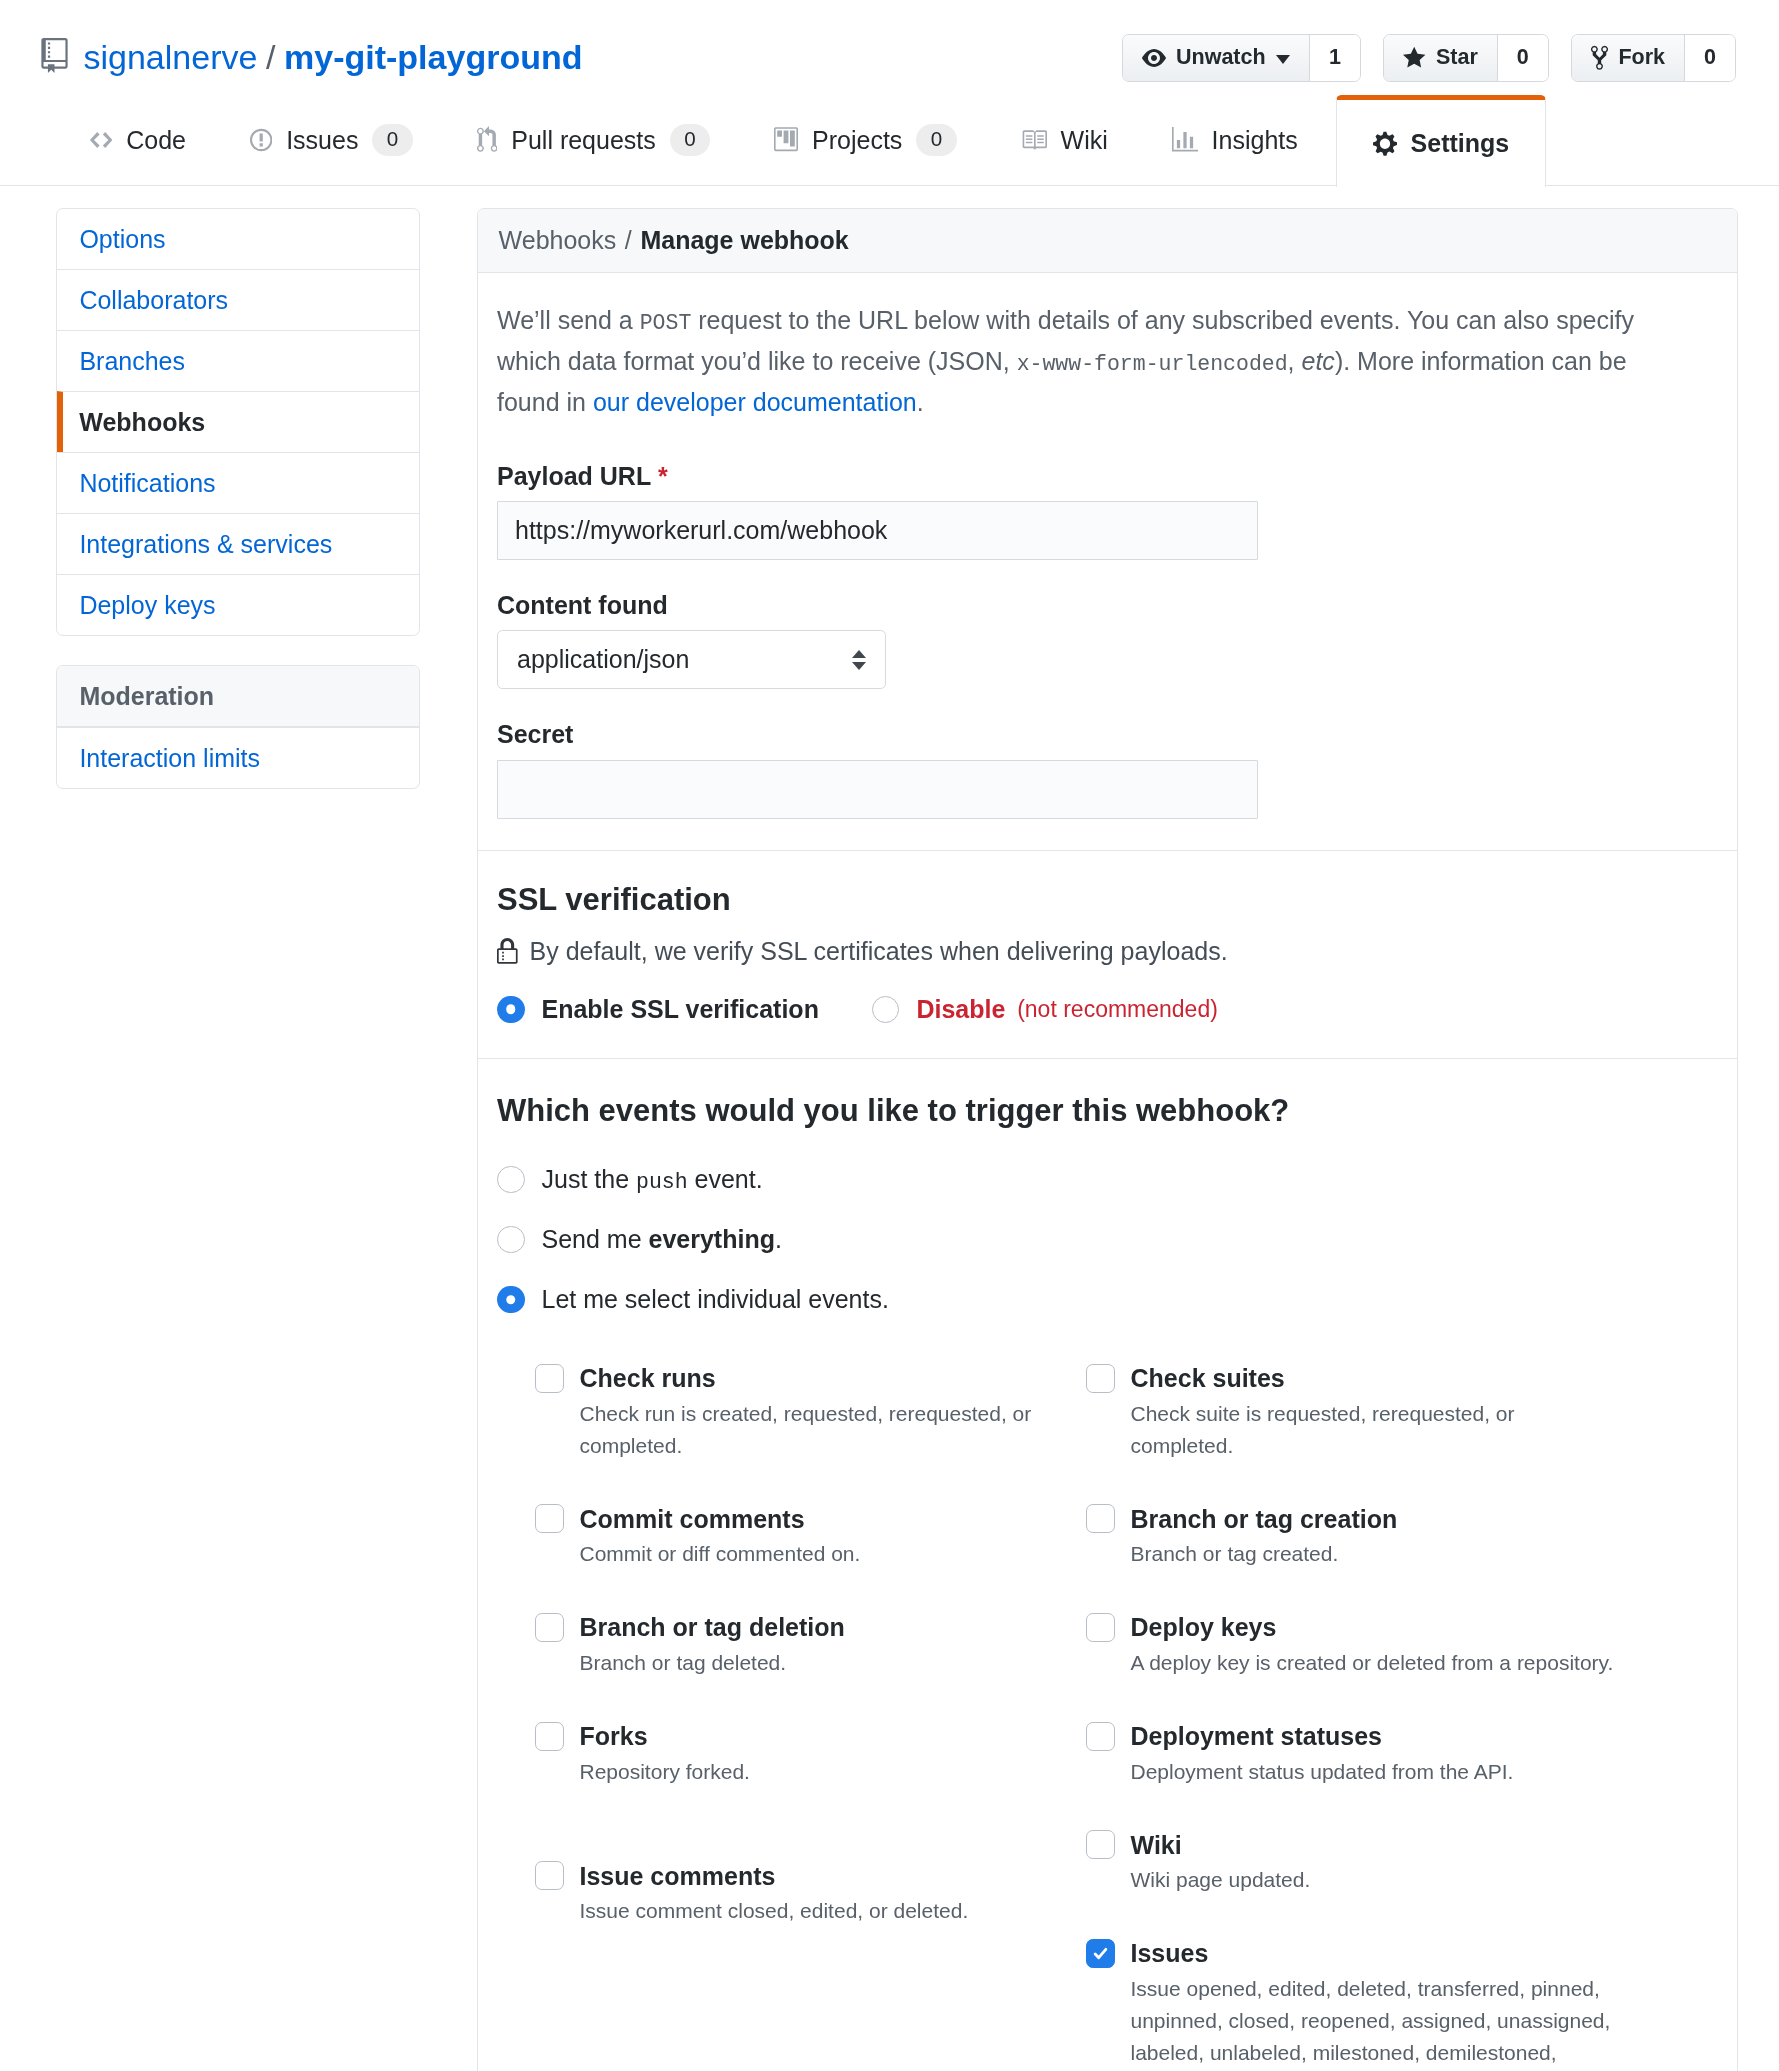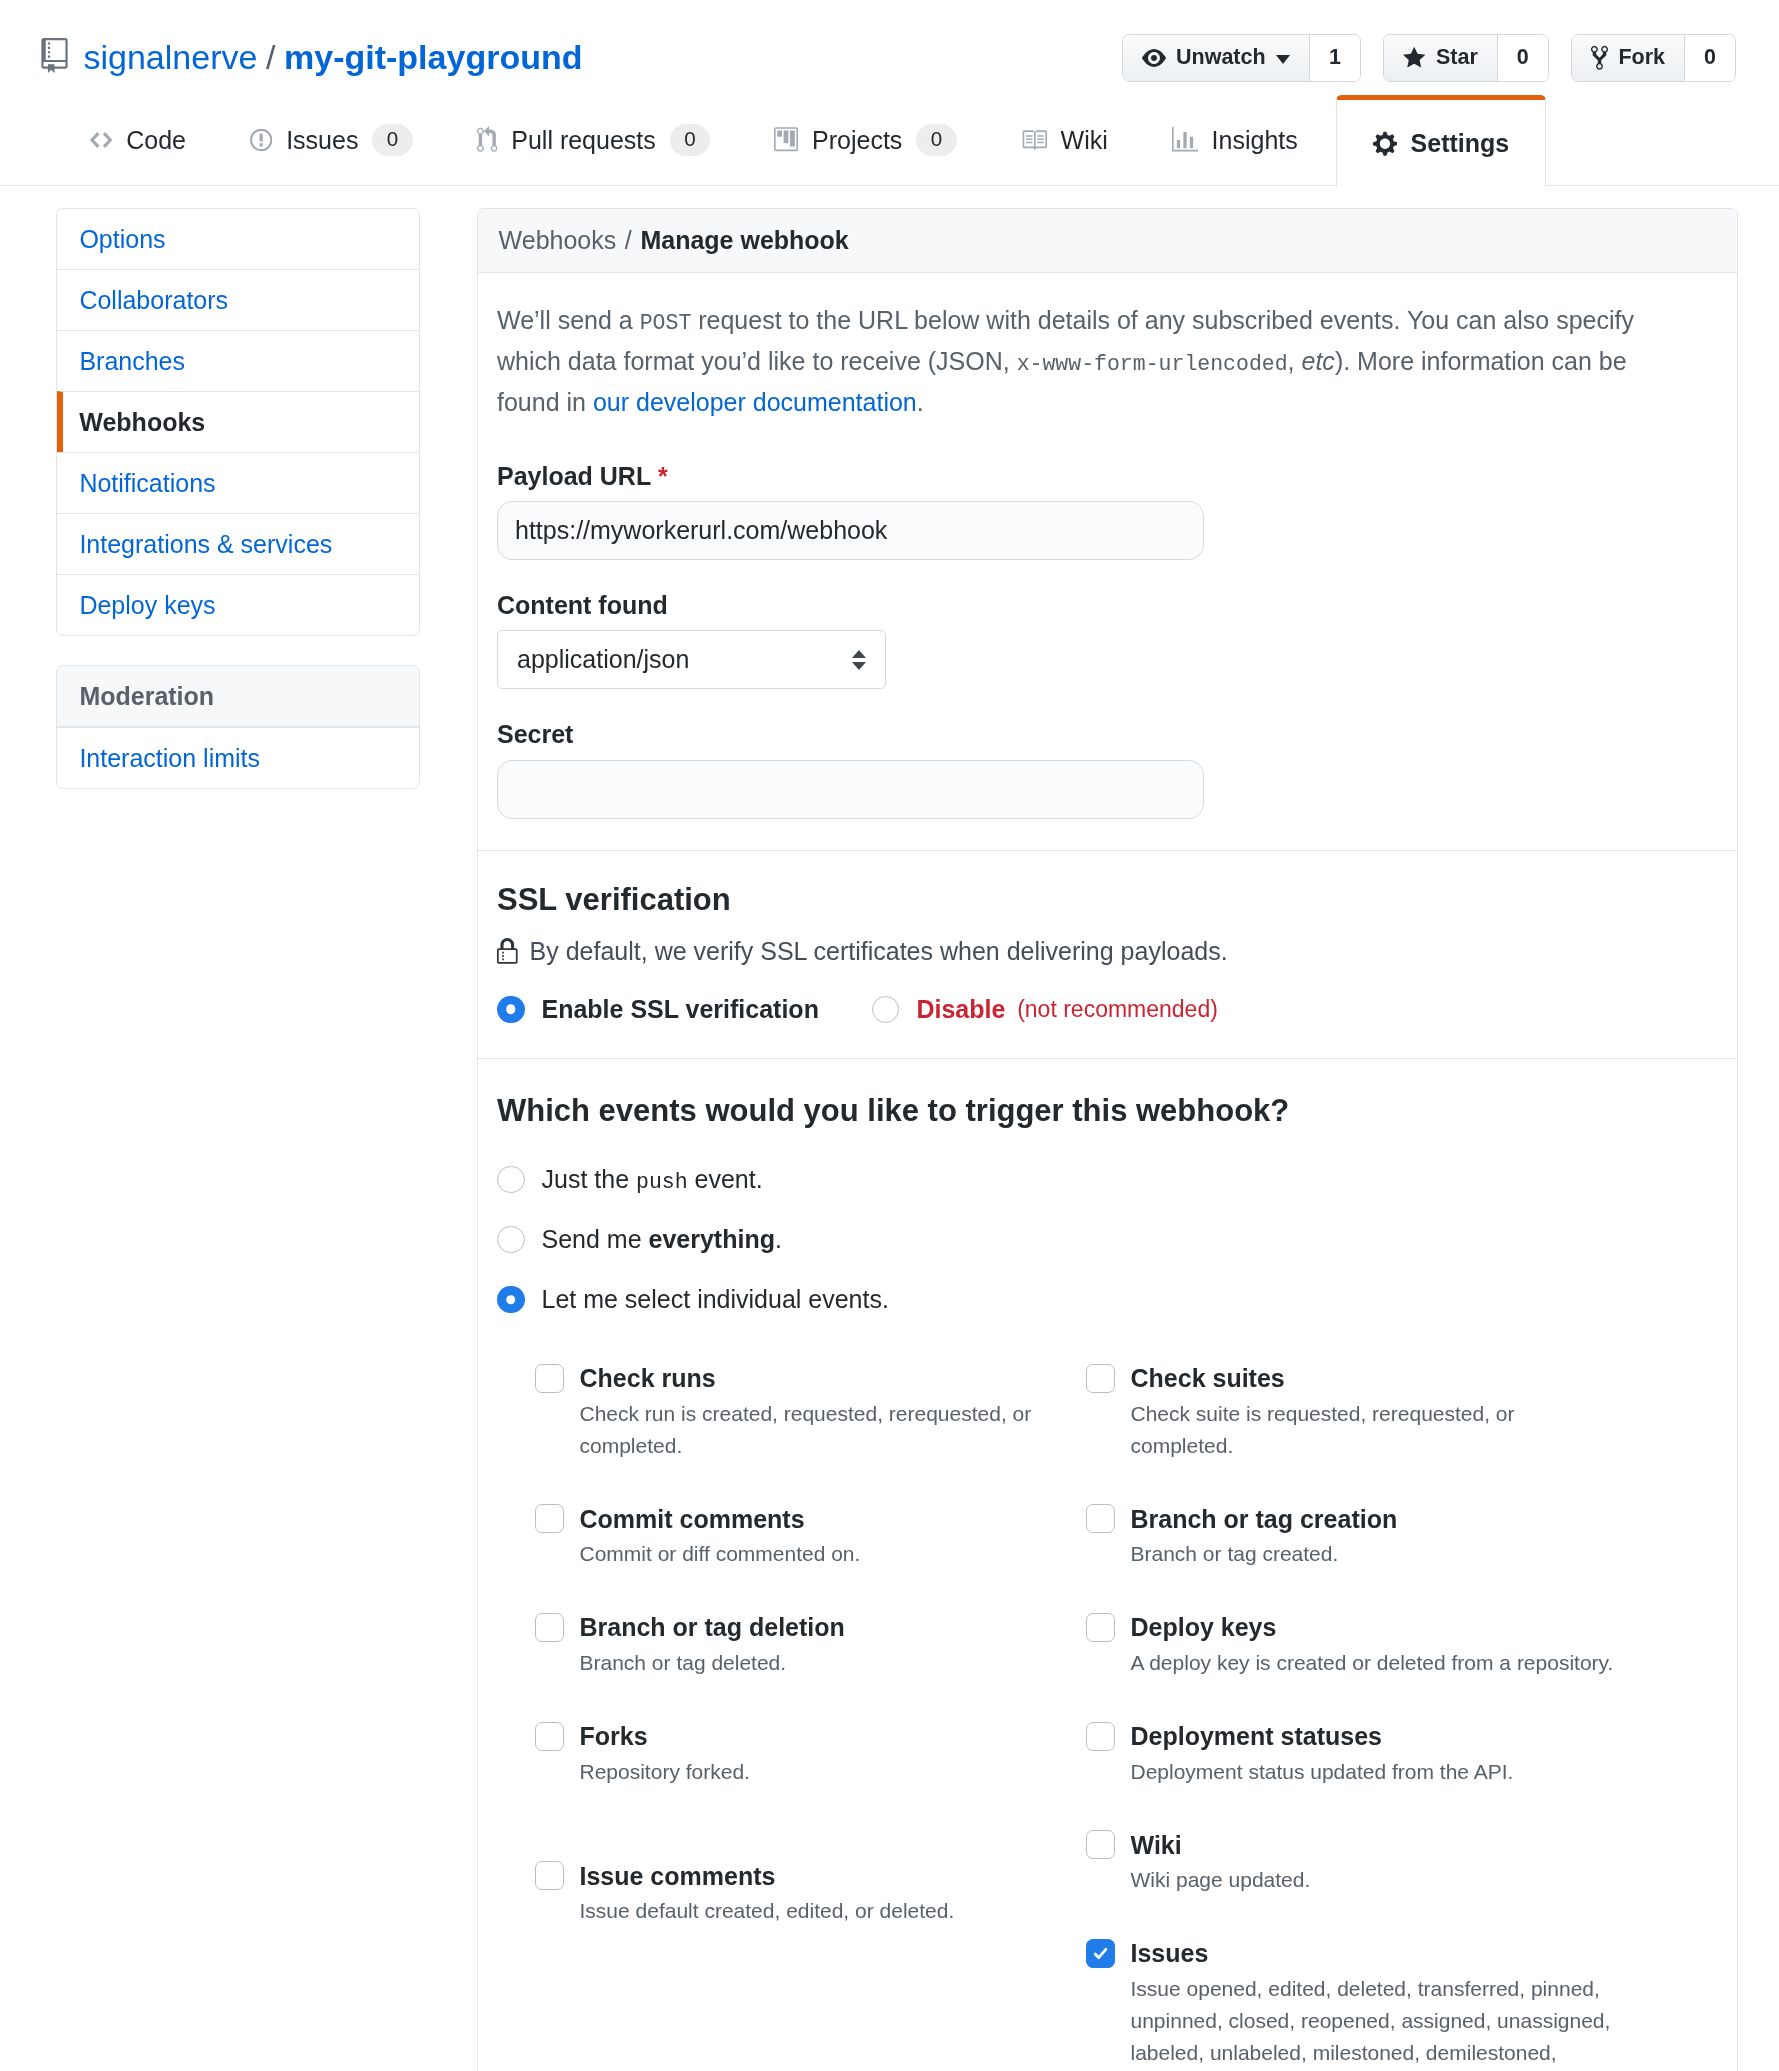--- a/index.html
+++ b/index.html
@@ -59,21 +59,21 @@
   .section{padding:20.6px 19px 31px;}
   .section + .section{border-top:1.7px solid var(--border);}
 
   .intro{font-size:25px;line-height:38px;color:var(--text-muted);margin:6.9px 0 41px;max-width:1196px;}
   .intro a{color:var(--link-blue);}
   .mono{font-family:"Liberation Mono","DejaVu Sans Mono",monospace;font-size:21.5px;}
 
   .field{margin-bottom:31px;}
   .field label{display:block;font-size:25px;font-weight:700;margin-bottom:10.3px;color:var(--text-dark);}
   .req{color:var(--danger-red);margin-left:6.9px;}
-  .text-input{width:707px;height:59px;border:1.7px solid #d6dade;border-radius:15px;background:#fafbfc;
+  .text-input{width:761px;height:59px;border:1.7px solid #d6dade;border-radius:1px;background:#fafbfc;
       font-size:25px;color:var(--text-dark);padding:0 17px;font-family:inherit;outline:none;}
   .select-box{width:389px;height:59px;border:1.7px solid #d6dade;border-radius:5.2px;background:#fff;
       display:flex;align-items:center;justify-content:space-between;padding:0 19px;font-size:25px;cursor:pointer;}
   .caret-updown{display:flex;flex-direction:column;gap:4.3px;}
   .caret-updown .up{width:0;height:0;border-left:7.7px solid transparent;border-right:7.7px solid transparent;border-bottom:8.6px solid #40474e;}
   .caret-updown .down{width:0;height:0;border-left:7.7px solid transparent;border-right:7.7px solid transparent;border-top:8.6px solid #40474e;}
 
   .section-heading{font-size:31px;font-weight:700;margin:5.2px 0 19px;}
   .ssl-note{display:flex;align-items:center;gap:12px;font-size:25px;color:#444d56;margin:0 0 29px;}
   .ssl-note svg{fill:#30363c;}
@@ -336,21 +336,21 @@
             <div class="event-text">
               <div class="event-title">Forks</div>
               <div class="event-desc">Repository forked.</div>
             </div>
           </div>
 
           <div class="event">
             <span class="checkbox"></span>
             <div class="event-text">
               <div class="event-title">Issue comments</div>
-              <div class="event-desc">Issue default created, edited, or deleted.</div>
+              <div class="event-desc">Issue comment closed, edited, or deleted.</div>
             </div>
           </div>
 
         </div>
         <div class="events-col right">
 
           <div class="event">
             <span class="checkbox"></span>
             <div class="event-text">
               <div class="event-title">Check suites</div>

